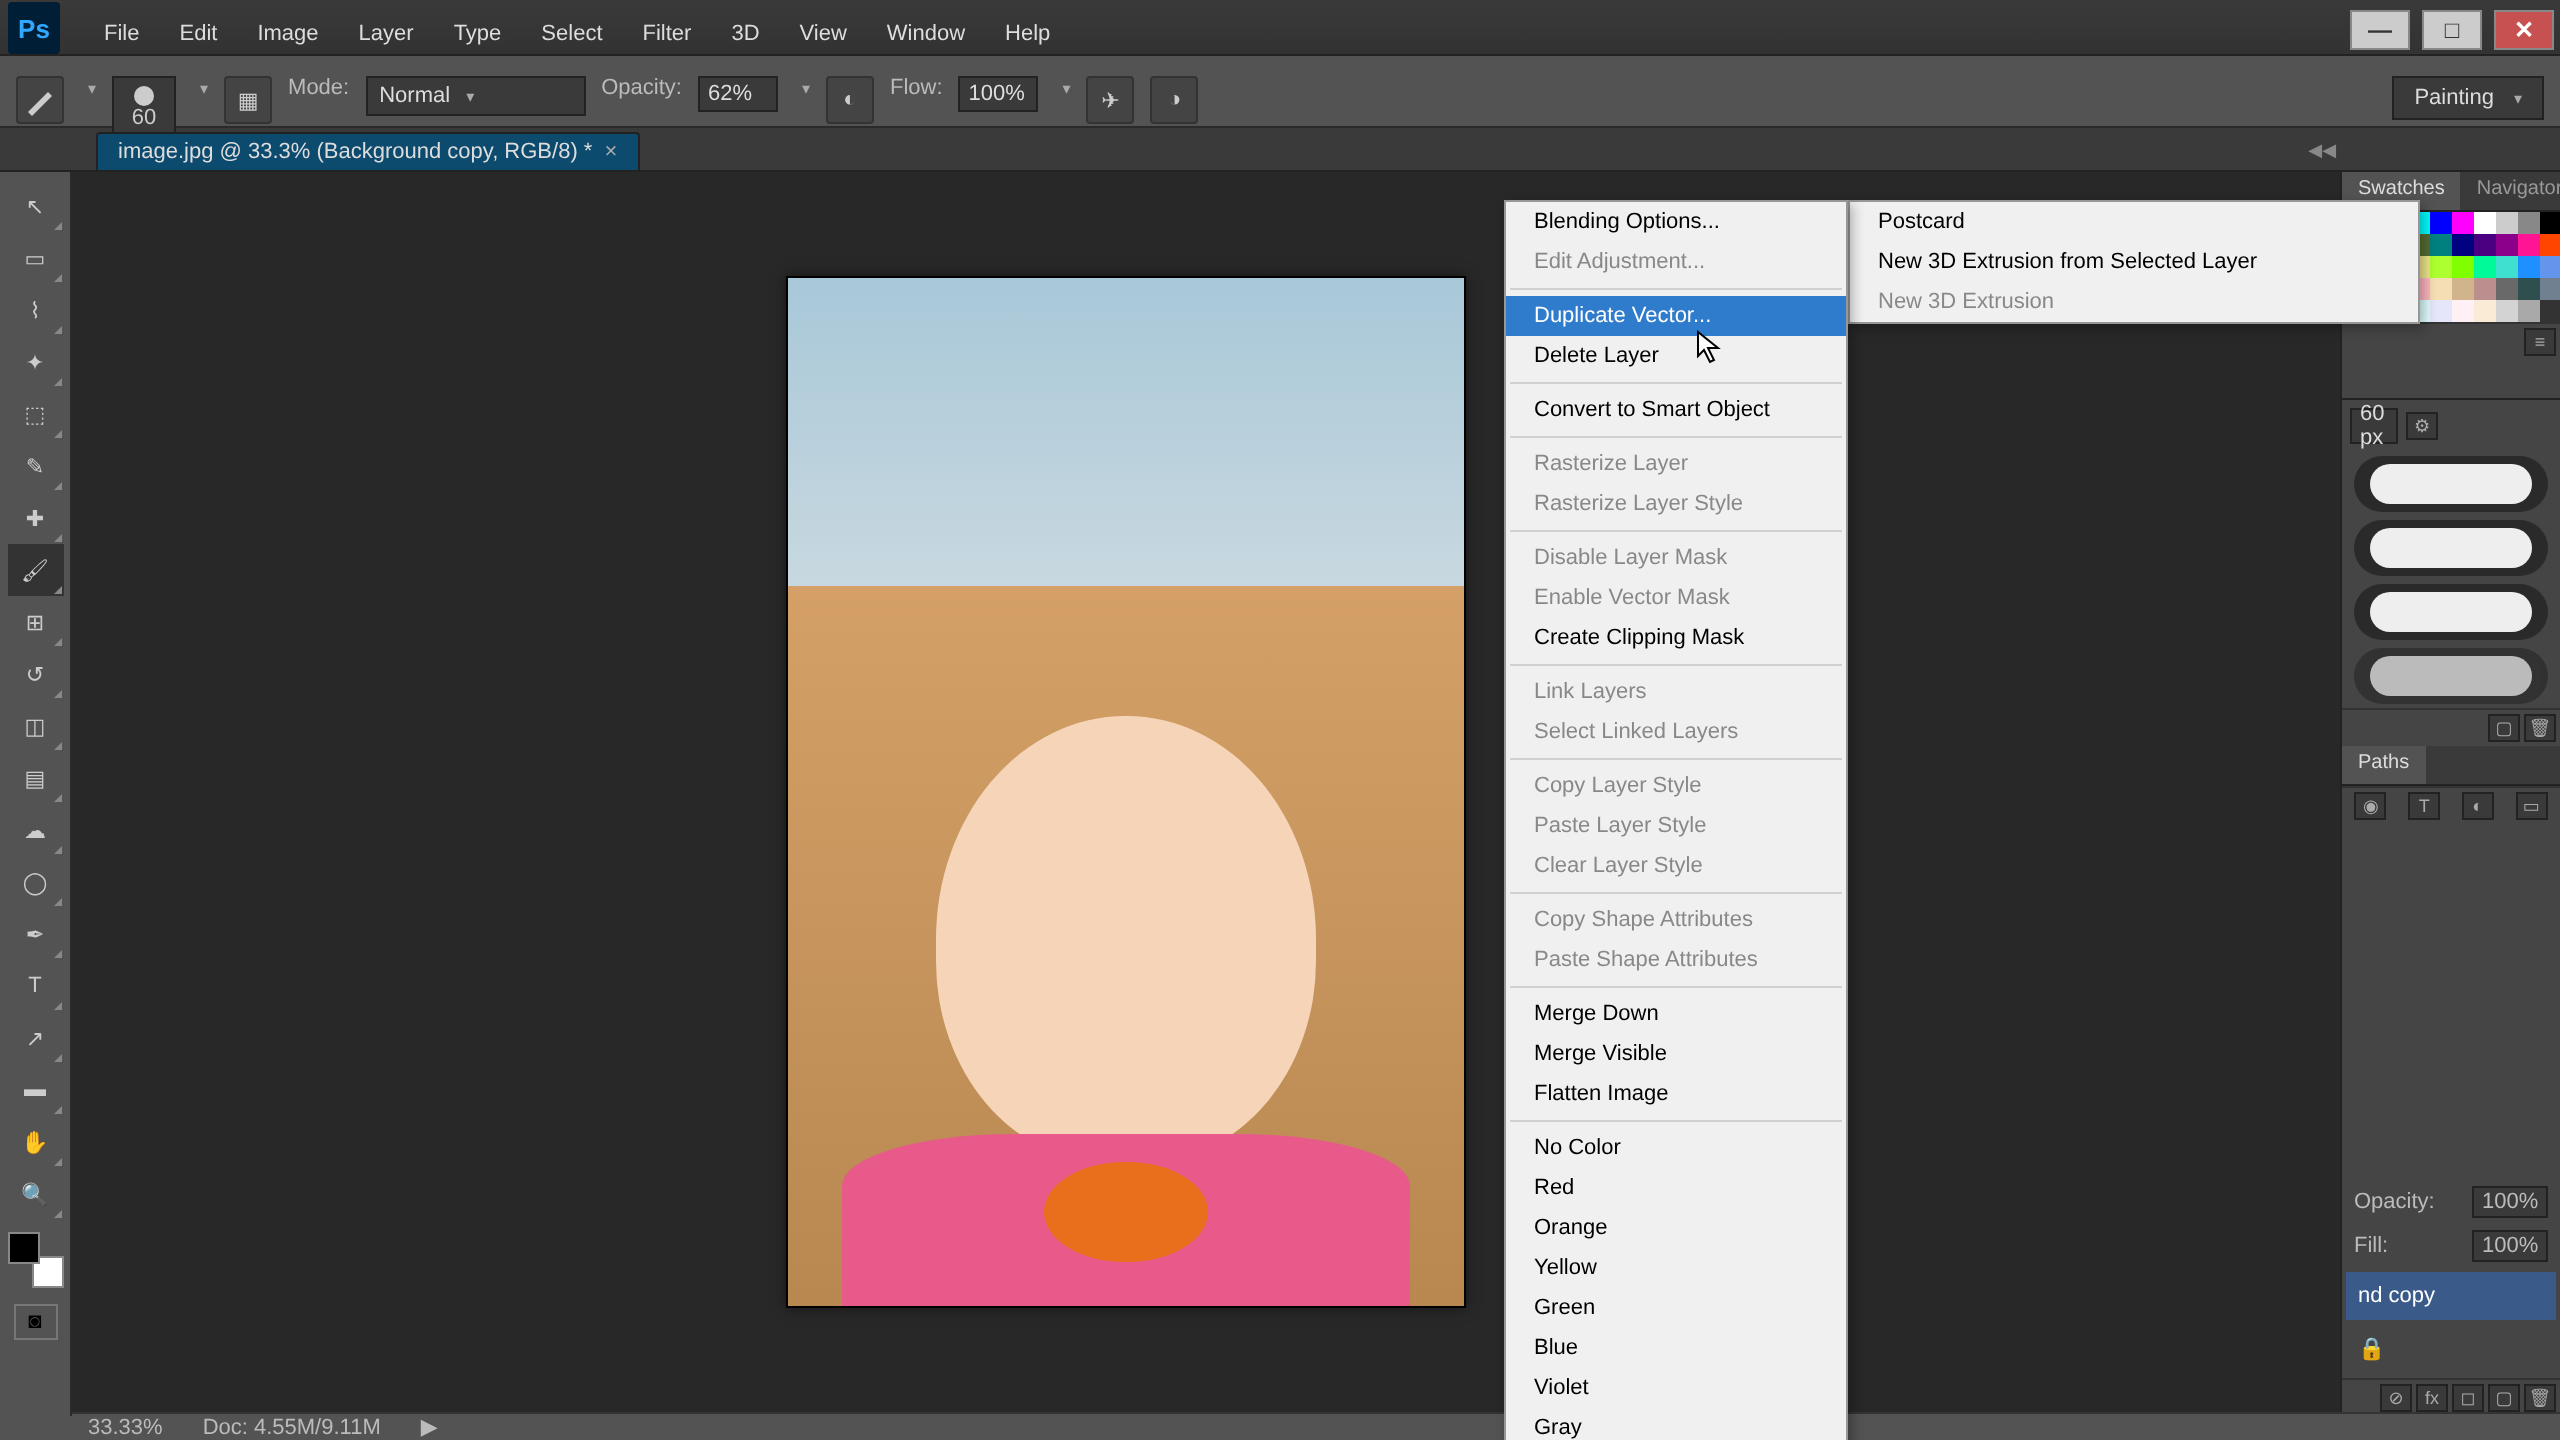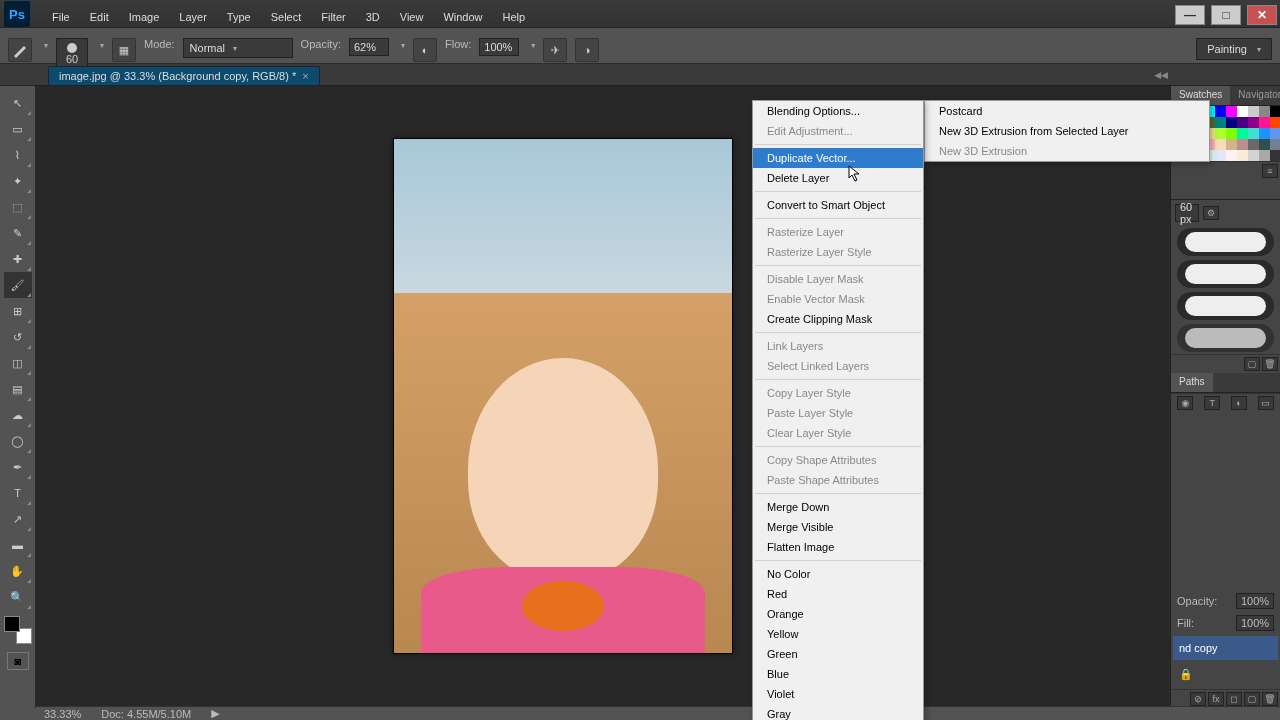--- a/index.html
+++ b/index.html
@@ -277,21 +277,21 @@
       <div class="mini-icon">fx</div>
       <div class="mini-icon">◻</div>
       <div class="mini-icon">▢</div>
       <div class="mini-icon">🗑</div>
     </div>
   </div>
 </div>
 
 <div class="status-bar">
   <span>33.33%</span>
-  <span>Doc: 4.55M/5.10M</span>
+  <span>Doc: 4.55M/9.11M</span>
   <span>▶</span>
 </div>
 
 <div class="submenu" id="submenu">
     <div class="item">Postcard</div>
     <div class="item">New 3D Extrusion from Selected Layer</div>
     <div class="item disabled">New 3D Extrusion</div>
   </div>
 <div class="context-menu" id="ctxmenu">
     <div class="item">Blending Options...</div>

